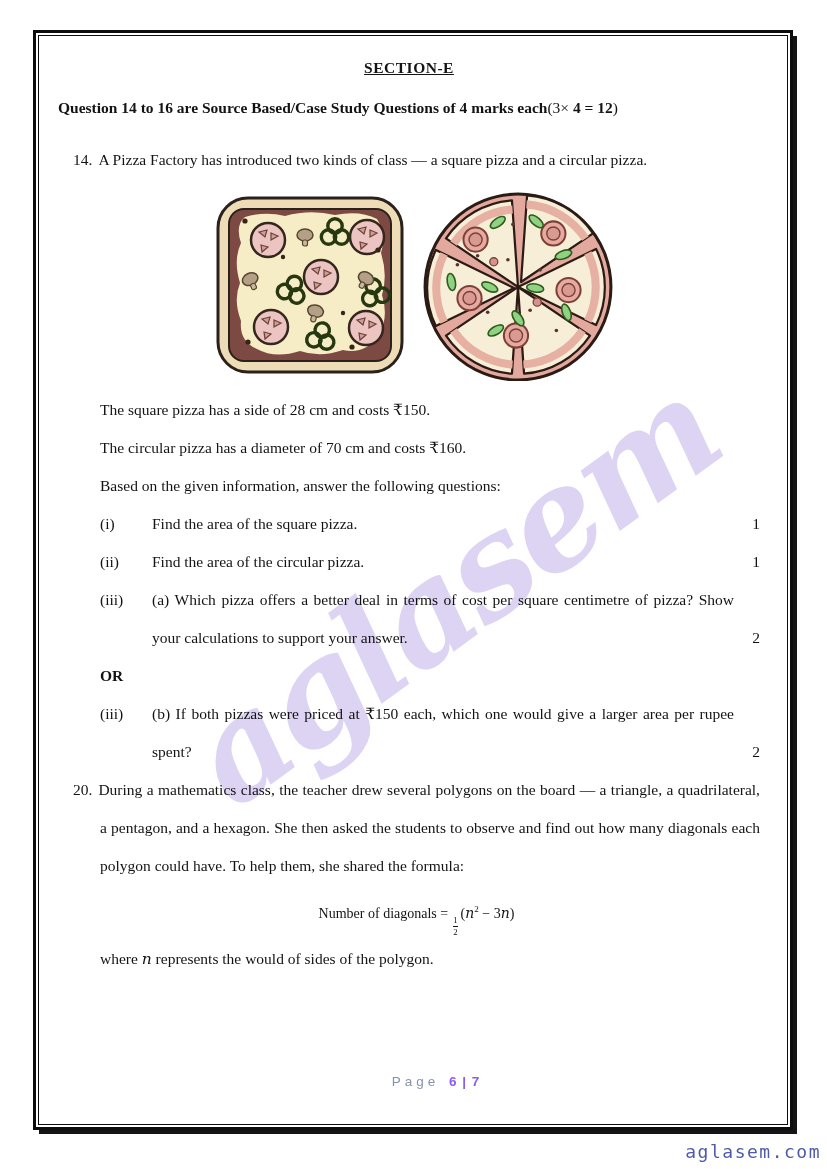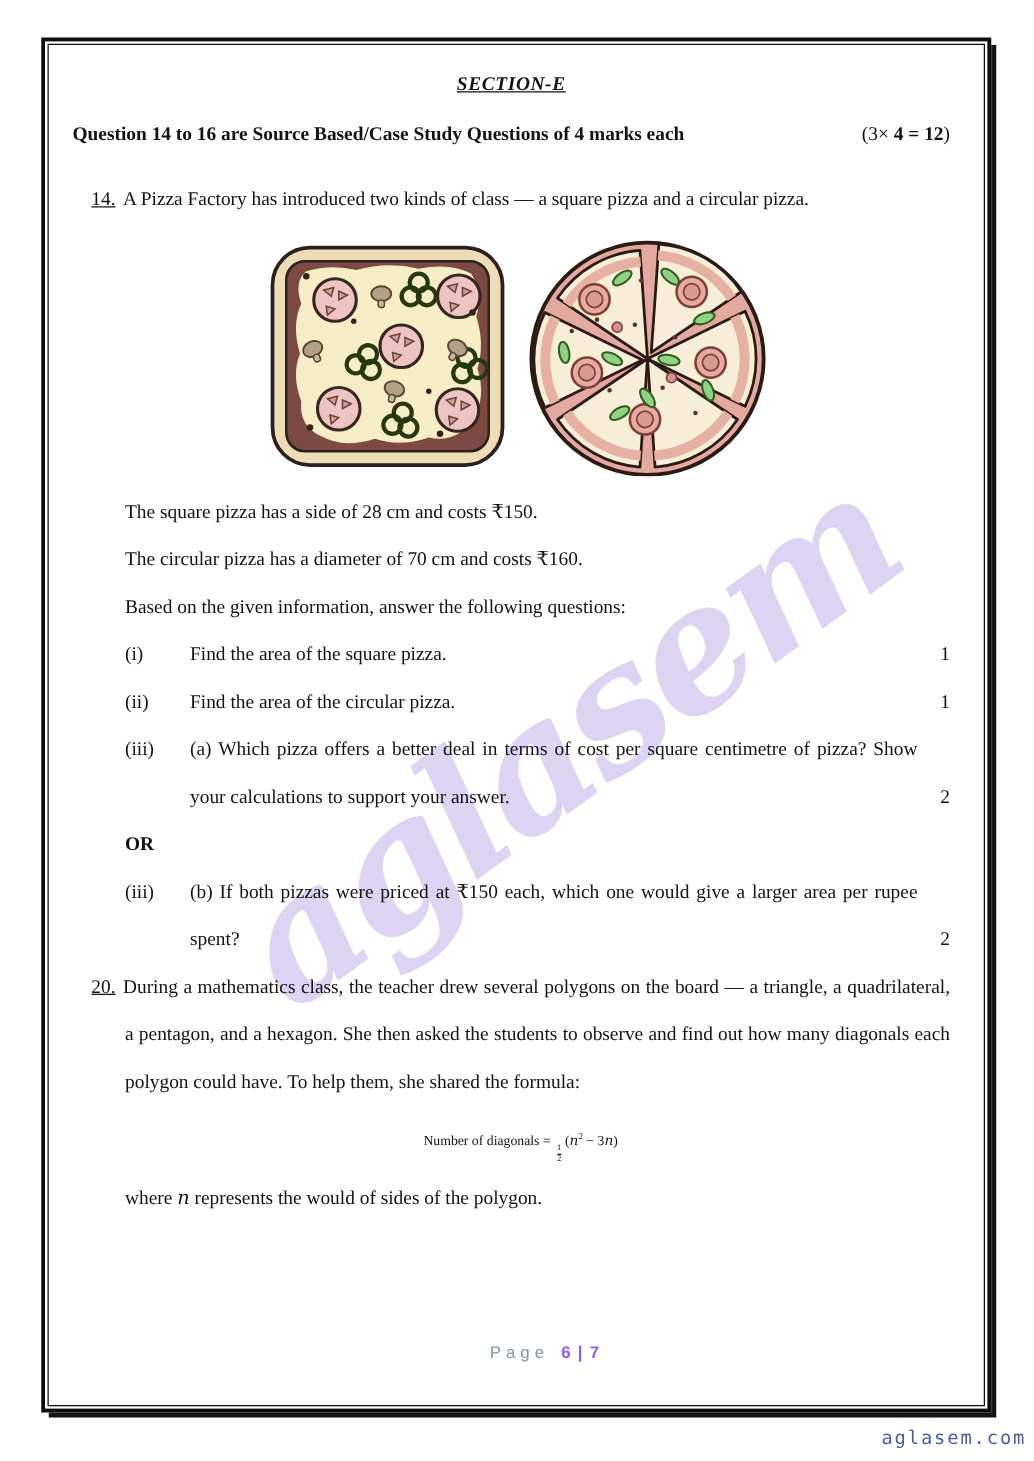--- a/index.html
+++ b/index.html
@@ -20,44 +20,43 @@
     box-shadow: 5px 5px 0 -1px #141414,
                 inset 0 0 0 2px #ffffff,
                 inset 0 0 0 3px #0d0d0d;
   }
   .content {
     position: relative;
     padding: 16px 30px 0 22px;
     font-size: 15.5px;
     line-height: 38px;
   }
-  .section-title-row { text-align: center; font-style: italic; }
+  .section-title-row { text-align: center; }
   .section-title {
     font-weight: bold;
     text-decoration: underline;
     letter-spacing: 0.5px;
   }
   .instructions {
     display: flex;
-    justify-content: space-between;
     align-items: baseline;
     margin-top: 2px;
   }
   .instructions .instr-text { font-weight: bold; }
   .marks-scheme { white-space: nowrap; }
   .marks-scheme .ms-bold { font-weight: bold; }
 
   .q-block { margin-left: 15px; }
   .q14-intro { margin-top: 14px; }
   .q-par {
     text-align: justify;
     padding-left: 27px;
     text-indent: -27px;
   }
-  .q-num { padding-right: 6px; text-decoration: underline; }
+  .q-num { padding-right: 6px; }
 
   .pizza-row {
     display: flex;
     justify-content: center;
     align-items: center;
     gap: 12px;
     margin-top: 8px;
     margin-bottom: 8px;
     height: 196px;
   }
@@ -71,21 +70,21 @@
     flex: 0 0 26px; width: 26px;
     text-align: right;
     align-self: flex-end;
   }
   .or-row { text-align: left; font-weight: bold; margin-right: 60px; }
 
   .q15-block { margin-top: 0; }
   .formula-row {
     text-align: center;
     margin: 5px 0 3px 0;
-    font-size: 11px;
+    font-size: 14px;
     line-height: 46px;
   }
   .math-var { font-style: italic; font-family: "DejaVu Serif", serif; }
   .frac {
     display: inline-flex;
     flex-direction: column;
     vertical-align: -0.55em;
     text-align: center;
     font-size: 0.62em;
     line-height: 1.25;
@@ -110,21 +109,21 @@
   }
   .page-footer .pf-num {
     color: #8b5cf6;
     font-weight: bold;
     letter-spacing: 1px;
   }
   .site-credit {
     position: absolute;
     right: 6px; top: 1141px;
     font-family: "DejaVu Sans Mono", monospace;
-    font-size: 15px;
+    font-size: 18px;
     letter-spacing: 1.5px;
     color: #4f5ba6;
   }
   .watermark {
     position: absolute;
     left: 150px; top: 520px;
     width: 580px;
     text-align: center;
     font-family: "DejaVu Serif", serif;
     font-style: italic;

